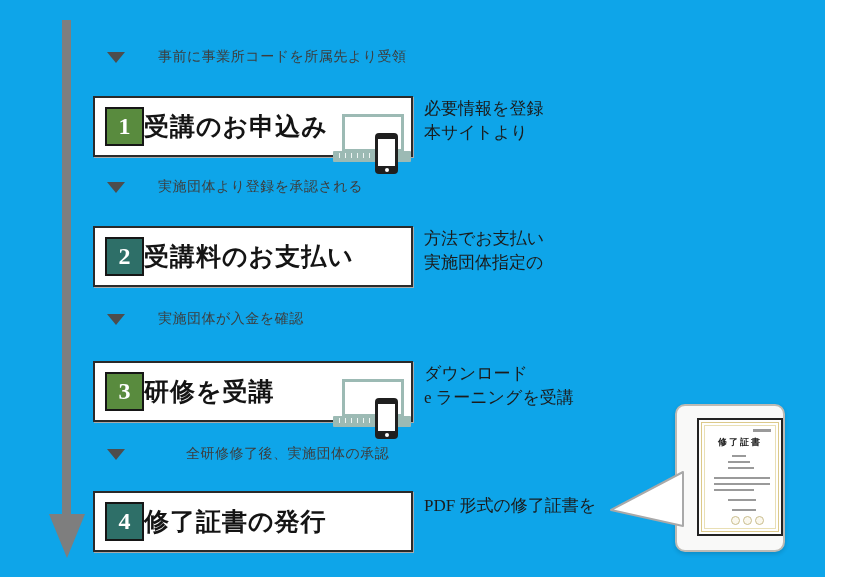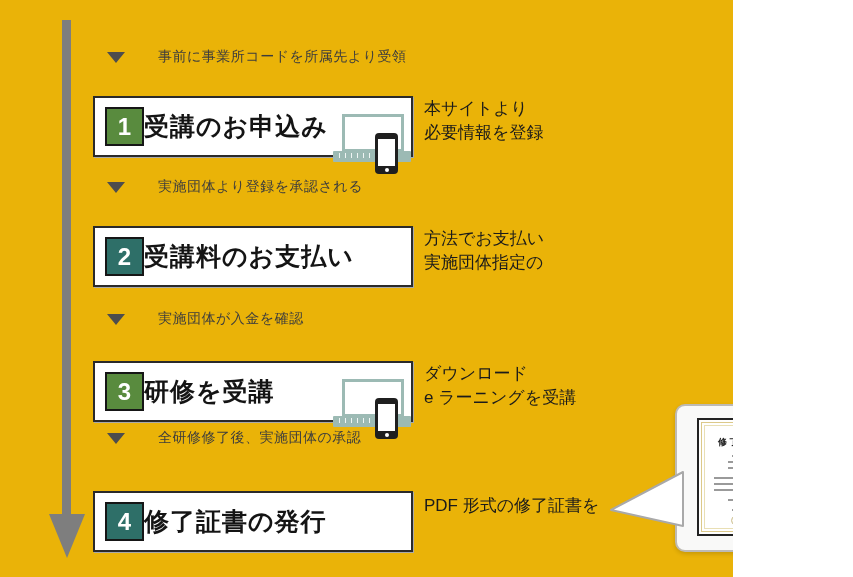--- a/index.html
+++ b/index.html
@@ -1,29 +1,29 @@
 <!DOCTYPE html>
 <html><head>
 <meta charset="utf-8">
 <style>
   html,body{margin:0;padding:0;background:#ffffff;}
   body{font-family:"Liberation Sans","DejaVu Sans",sans-serif;}
-  #canvas{position:relative;width:733px;height:577px;background:#eab308;overflow:hidden;}
+  #canvas{position:relative;width:825px;height:577px;background:#0ea5e9;overflow:hidden;font-family:Liberation Serif, serif;}
 
   
   .arrow-shaft{position:absolute;left:62px;top:20px;width:9px;height:496px;background:#7e7e7e;}
   .arrow-head{position:absolute;left:49px;top:514px;width:0;height:0;
     border-left:18px solid transparent;border-right:18px solid transparent;border-top:44px solid #7e7e7e;}
 
   
   .marker{position:absolute;left:107px;display:flex;align-items:center;height:20px;}
   .tri{width:0;height:0;border-left:9px solid transparent;border-right:9px solid transparent;
     border-top:11px solid #4d4d4d;flex:0 0 auto;}
   .marker-label{margin-left:33px;font-size:14px;color:#3d3d3d;white-space:nowrap;letter-spacing:0.5px;}
-  .m1{top:47px;} .m2{top:177px;text-align:center;} .m3{top:309px;} .m4{top:428px;}
+  .m1{top:47px;} .m2{top:177px;text-align:center;} .m3{top:309px;} .m4{top:444px;gap:28px;}
 
   
   .step-box{position:absolute;left:93px;width:306px;height:57px;background:#fff;
     border:2px solid #2a2a2a;box-shadow:1px 1px 0 #aaaaaa;
     display:flex;align-items:center;padding-left:10px;}
   .b1{top:96px;} .b2{top:226px;} .b3{top:361px;} .b4{top:491px;}
   .num-badge{width:35px;height:35px;border:2px solid #161616;display:flex;align-items:center;
     justify-content:center;color:#ffffff;font-size:24px;font-weight:bold;flex:0 0 auto;}
   .badge-green{background:#598b3e;}
   .badge-teal{background:#2e6f68;}
@@ -87,22 +87,22 @@
       <div class="laptop-screen"></div>
       <div class="laptop-base"></div>
       <div class="laptop-keys"></div>
       <div class="phone">
         <div class="phone-screen"></div>
         <div class="phone-dot"></div>
       </div>
     </div>
   </div>
   <div class="note n1">
+    <div>必要情報を登録</div>
     <div>本サイトより</div>
-    <div>必要情報を登録</div>
   </div>
 
   <div class="marker m2">
     <div class="tri"></div>
     <div class="marker-label">実施団体より登録を承認される</div>
   </div>
 
   <div class="step-box b2">
     <div class="num-badge badge-teal">2</div>
     <div class="box-title">受講料のお支払い</div>

